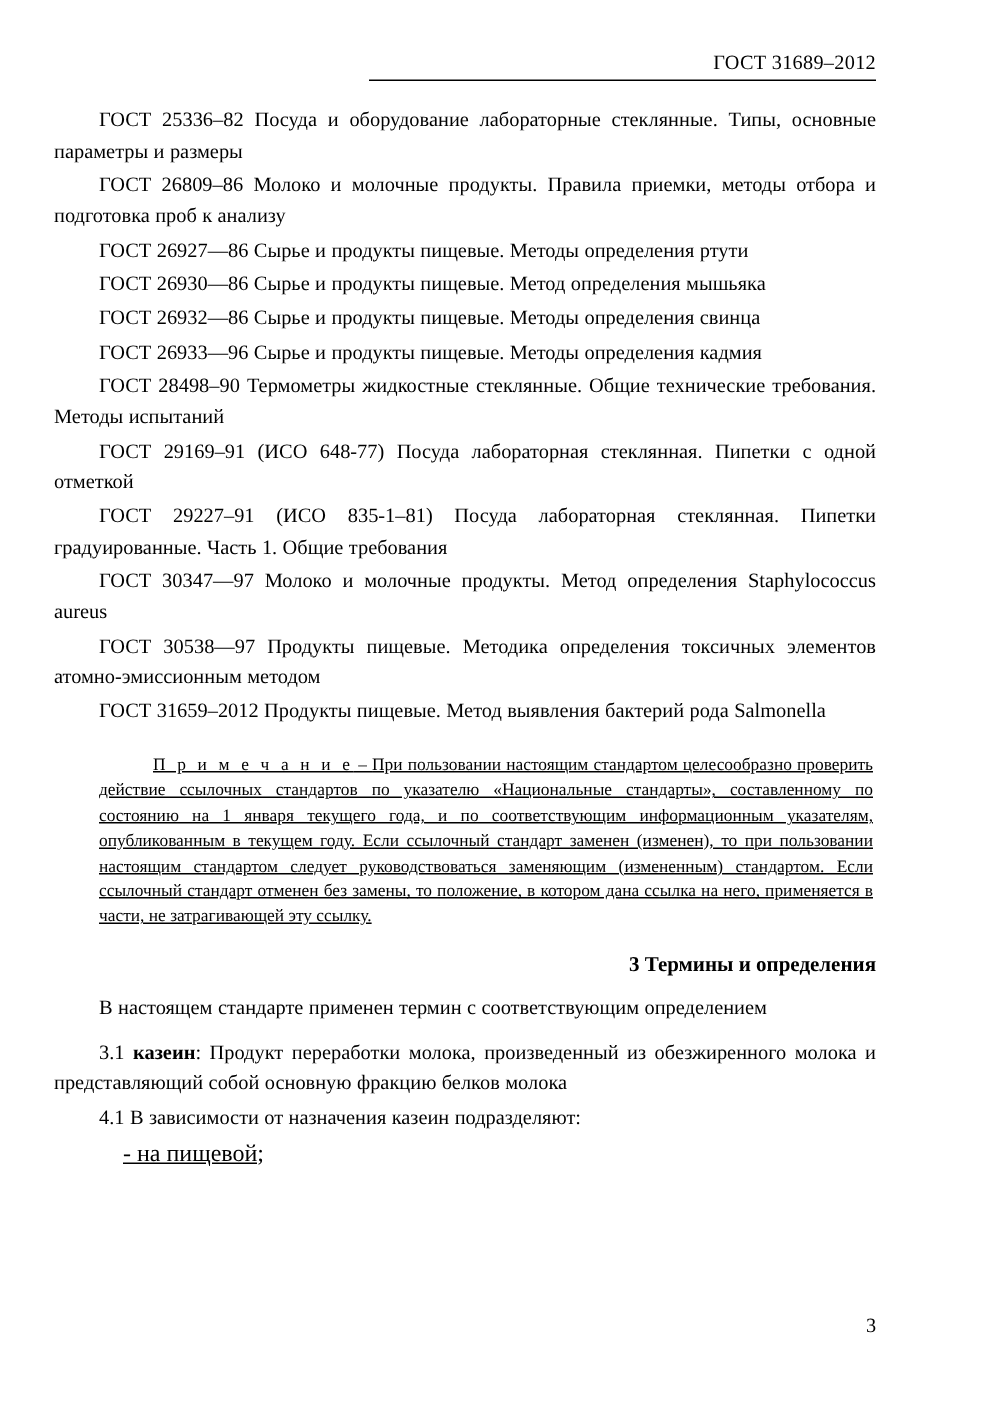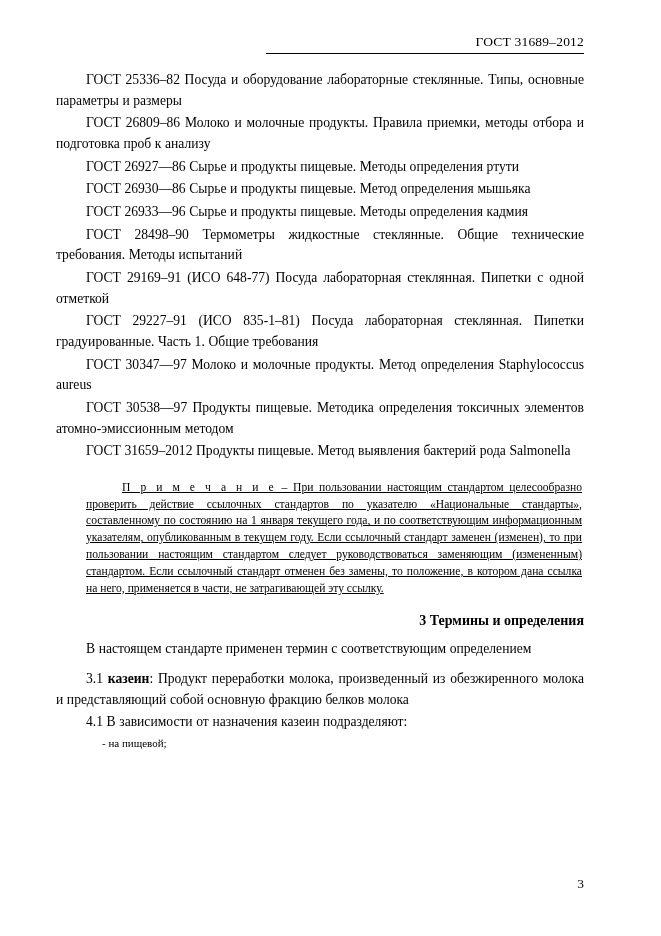--- a/index.html
+++ b/index.html
@@ -14,21 +14,21 @@
     color: #000000;
     position: relative;
     overflow: hidden;
   }
   .page {
     position: absolute;
     left: 0; top: 0;
     width: 632px;
     height: 936px;
     box-sizing: border-box;
-    padding: 34px 48px 30px 56px;
+    padding: 34px 48px 30px 36px;
   }
   .header {
     text-align: right;
     font-size: 13.5px;
     letter-spacing: 0.2px;
     padding-bottom: 3px;
     border-bottom: 1px solid #000;
     margin-bottom: 16px;
     margin-left: 210px;
   }
@@ -60,43 +60,45 @@
     text-align: right;
   }
   .para.spaced {
     margin-top: 9px;
   }
   .bold-term {
     font-weight: bold;
     margin-top: 20px;
   }
   .list-item {
-    font-size: 11px;
+    font-size: 16px;
     line-height: 1.52;
     text-indent: 46px;
     margin: 2px 0 0 0;
+    text-decoration: underline;
   }
   .page-number {
     position: absolute;
     right: 48px;
     bottom: 44px;
     font-size: 13.5px;
   }
 </style>
 </head>
 <body>
 
 <div class="page">
 
   <div class="header">ГОСТ 31689–2012</div>
 
   <p class="para">ГОСТ 25336–82 Посуда и оборудование лабораторные стеклянные. Типы, основные параметры и размеры</p>
   <p class="para">ГОСТ 26809–86 Молоко и молочные продукты. Правила приемки, методы отбора и подготовка проб к анализу</p>
   <p class="para">ГОСТ 26927—86 Сырье и продукты пищевые. Методы определения ртути</p>
   <p class="para">ГОСТ 26930—86 Сырье и продукты пищевые. Метод определения мышьяка</p>
+  <p class="para">ГОСТ 26932—86 Сырье и продукты пищевые. Методы определения свинца</p>
   <p class="para">ГОСТ 26933—96 Сырье и продукты пищевые. Методы определения кадмия</p>
   <p class="para">ГОСТ 28498–90 Термометры жидкостные стеклянные. Общие технические требования. Методы испытаний</p>
   <p class="para">ГОСТ 29169–91 (ИСО 648-77) Посуда лабораторная стеклянная. Пипетки с одной отметкой</p>
   <p class="para">ГОСТ 29227–91 (ИСО 835-1–81) Посуда лабораторная стеклянная. Пипетки градуированные. Часть 1. Общие требования</p>
   <p class="para">ГОСТ 30347—97 Молоко и молочные продукты. Метод определения Staphylococcus aureus</p>
   <p class="para">ГОСТ 30538—97 Продукты пищевые. Методика определения токсичных элементов атомно-эмиссионным методом</p>
   <p class="para">ГОСТ 31659–2012 Продукты пищевые. Метод выявления бактерий рода Salmonella</p>
 
   <div class="note">
     <span class="note-indent" style="letter-spacing:2.2px; padding-left:36px;">П р и м е ч а н и е</span><span> – </span><span>При пользовании настоящим стандартом целесообразно проверить действие ссылочных стандартов по указателю «Национальные стандарты», составленному по состоянию на 1 января текущего года, и по соответствующим информационным указателям, опубликованным в текущем году. Если ссылочный стандарт заменен (изменен), то при пользовании настоящим стандартом следует руководствоваться заменяющим (измененным) стандартом. Если ссылочный стандарт отменен без замены, то положение, в котором дана ссылка на него, применяется в части, не затрагивающей эту ссылку.</span>

